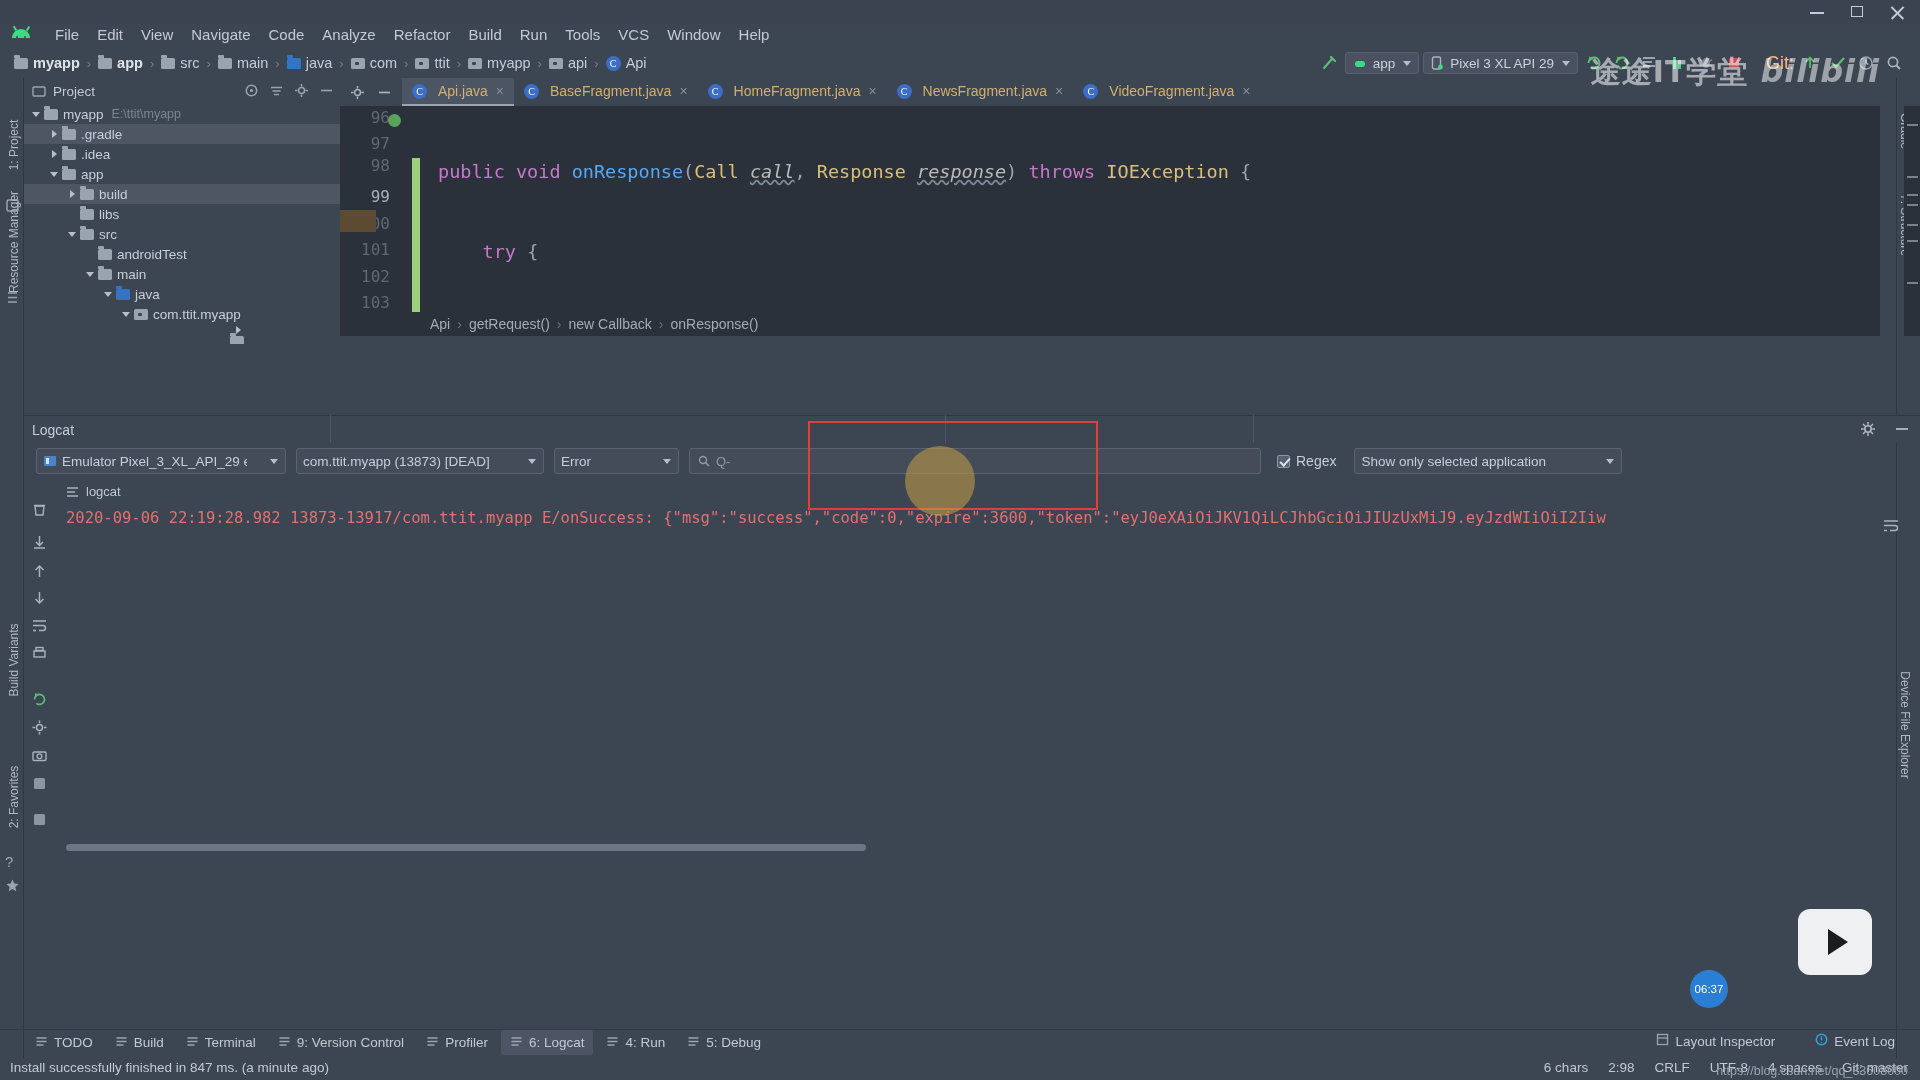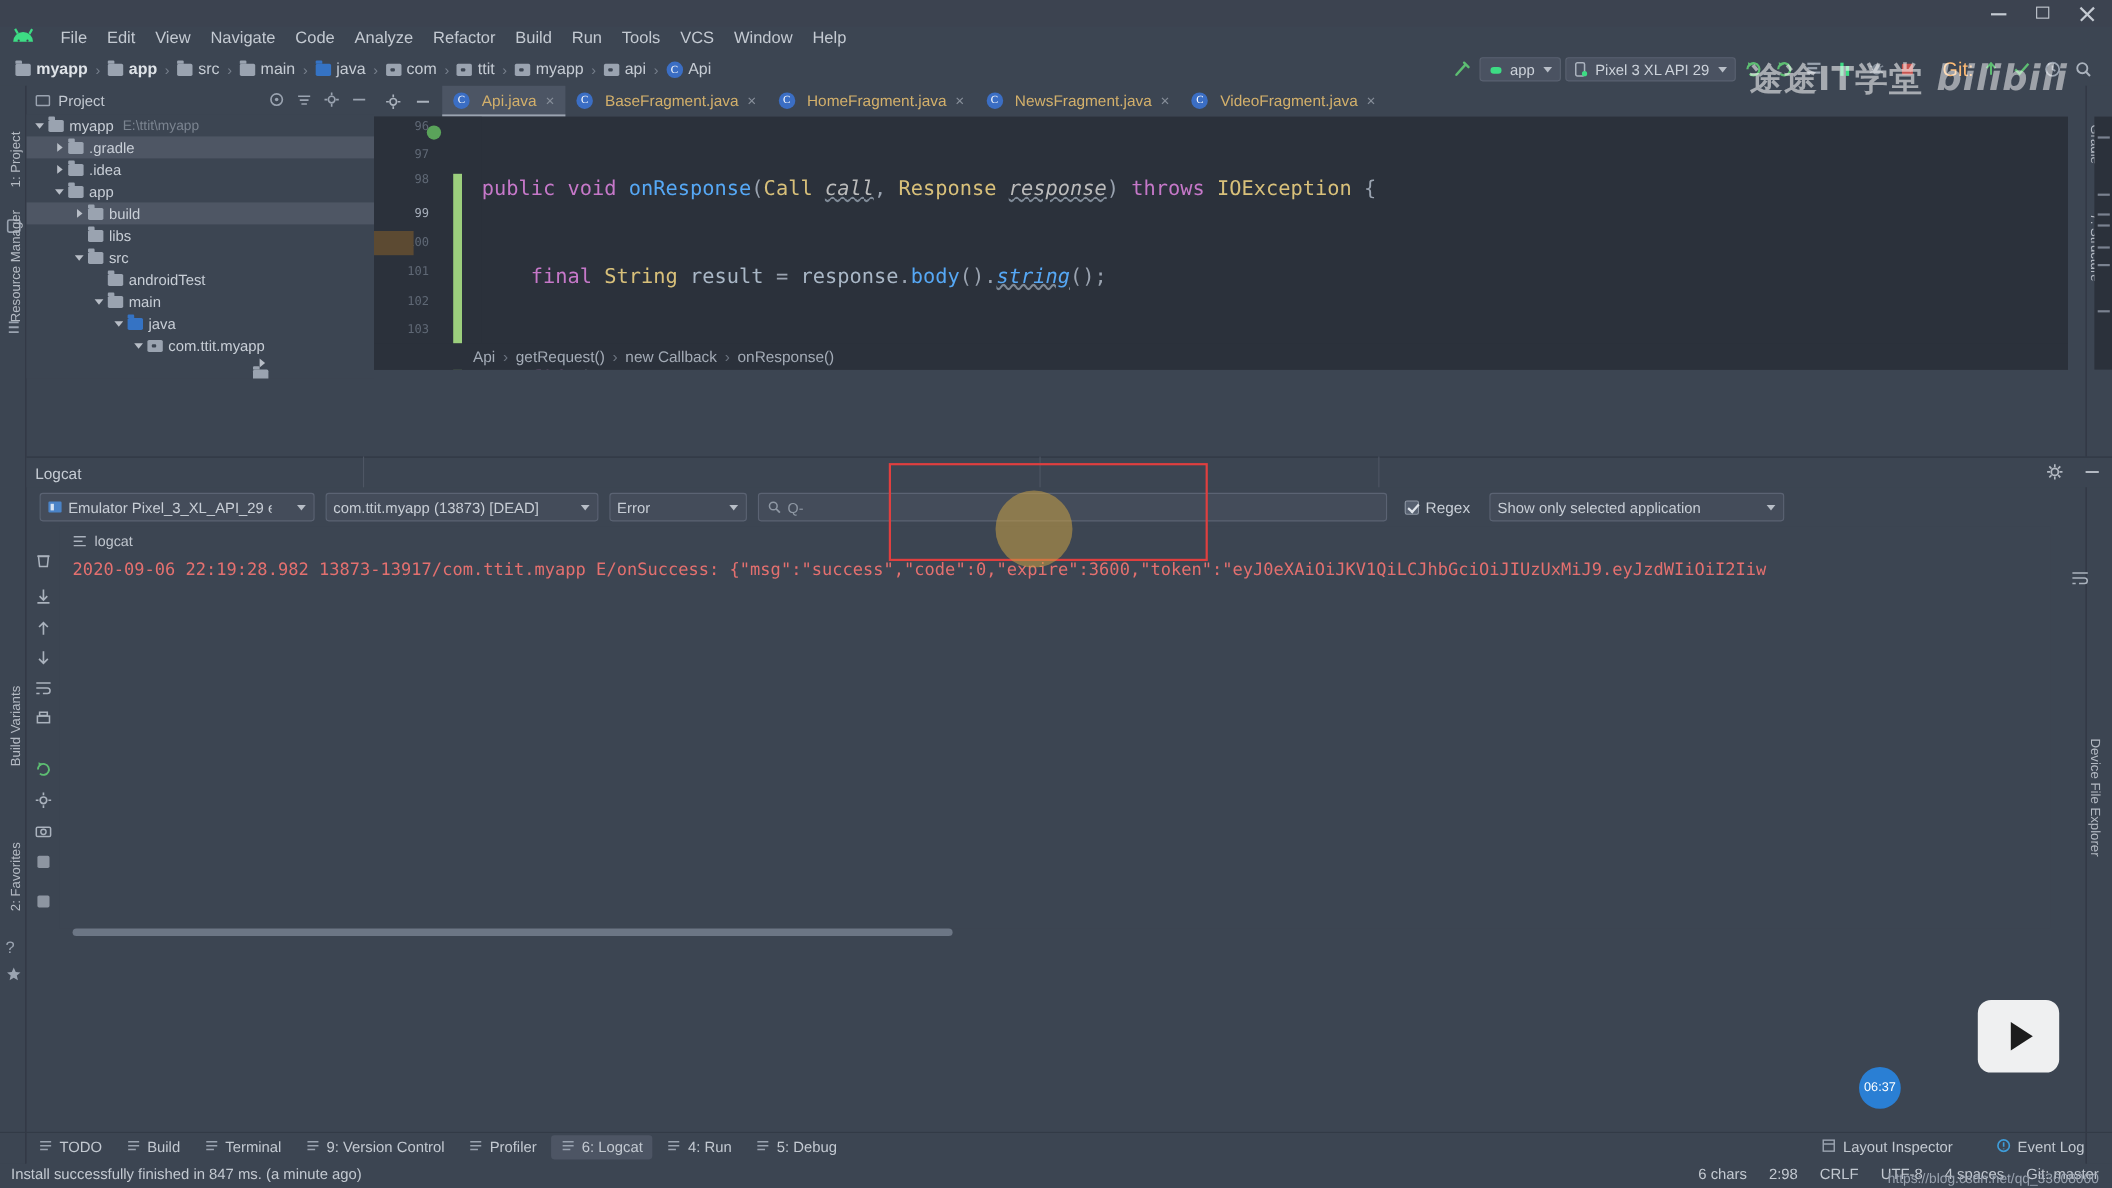--- a/index.html
+++ b/index.html
@@ -153,21 +153,21 @@
   .edtab .close { color: #868e99; font-size: 14px; margin-left: 2px; }
   .editor {
     position: absolute; left: 340px; top: 106px; width: 1540px; height: 230px;
     background: #2b313b; overflow: hidden;
   }
   .gutter {
     position: absolute; left: 0; top: 0; width: 98px; height: 230px; background: #2b313b;
   }
   .lnum {
     position: absolute; right: 48px; width: 40px; text-align: right;
-    font-family: "DejaVu Sans Mono", monospace; font-size: 11px; color: #5f6875;
+    font-family: "DejaVu Sans Mono", monospace; font-size: 16px; color: #5f6875;
   }
   .lnum.cur { color: #a8b0bc; }
   .fold-bar { position: absolute; left: 72px; width: 8px; background: #9ccf7d; }
   .code {
     position: absolute; left: 98px; top: 0; right: 0;
     font-family: "DejaVu Sans Mono", monospace; font-size: 18.5px; line-height: 26.5px;
     white-space: pre;
   }
   .code .ln { height: 26.5px; }
   .kw { color: #c678c9; }
@@ -245,21 +245,21 @@
   }
   .annot-blob {
     position: absolute; left: 905px; top: 446px; width: 70px; height: 70px;
     border-radius: 50%; background: rgba(200,160,70,0.55);
     pointer-events: none;
   }
 
   
   .bottombar {
     position: absolute; left: 0; bottom: 25px; width: 1920px; height: 26px;
-    display: flex; align-items: center; padding-left: 26px; gap: 4px;
+    display: flex; padding-left: 26px; gap: 4px;
     border-top: 1px solid #323a46;
   }
   .bbtn { display: flex; align-items: center; gap: 6px; padding: 3px 9px;
           font-size: 13.5px; color: #c3c9d1; cursor: pointer; border-radius: 3px; }
   .bbtn.active { background: #4d5564; }
   .bb-right { position: absolute; right: 16px; display: flex; gap: 22px; align-items: center; }
 
   
   .statusbar {
     position: absolute; left: 0; bottom: 0; width: 1920px; height: 25px;
@@ -642,21 +642,20 @@
       <div class="lnum" style="top:108px">100</div>
       <div class="lnum" style="top:134px">101</div>
       <div class="lnum" style="top:161px">102</div>
       <div class="lnum" style="top:187px">103</div>
       <div style="position:absolute;left:48px;top:8px;width:13px;height:13px;border-radius:50%;background:#5aa35a"></div>
       <div class="fold-bar" style="top:52px;height:178px"></div>
       <div style="position:absolute;left:0;top:104px;width:36px;height:22px;background:#5c4a32"></div>
     </div>
     <div class="code">
       <div class="ln"><span class="kw">public</span> <span class="kw">void</span> <span class="mt">onResponse</span><span class="pn">(</span><span class="ty">Call</span> <span class="param-it">call</span><span class="pn">,</span> <span class="ty">Response</span> <span class="param-it">response</span><span class="pn">)</span> <span class="kw">throws</span> <span class="ty">IOException</span> <span class="pn">{</span></div>
-      <div class="ln">    <span class="kw">final</span> <span class="ty">String</span> <span class="va">result</span> <span class="pn">=</span> <span class="va">response</span><span class="pn">.</span><span class="mt">body</span><span class="pn">().</span><span class="param-it mt">string</span><span class="pn">();</span></div>
       <div class="ln">    <span class="kw">try</span> <span class="pn">{</span></div>
       
       
       
       
       
       
     </div>
   </div>
   <div class="rgutter">

